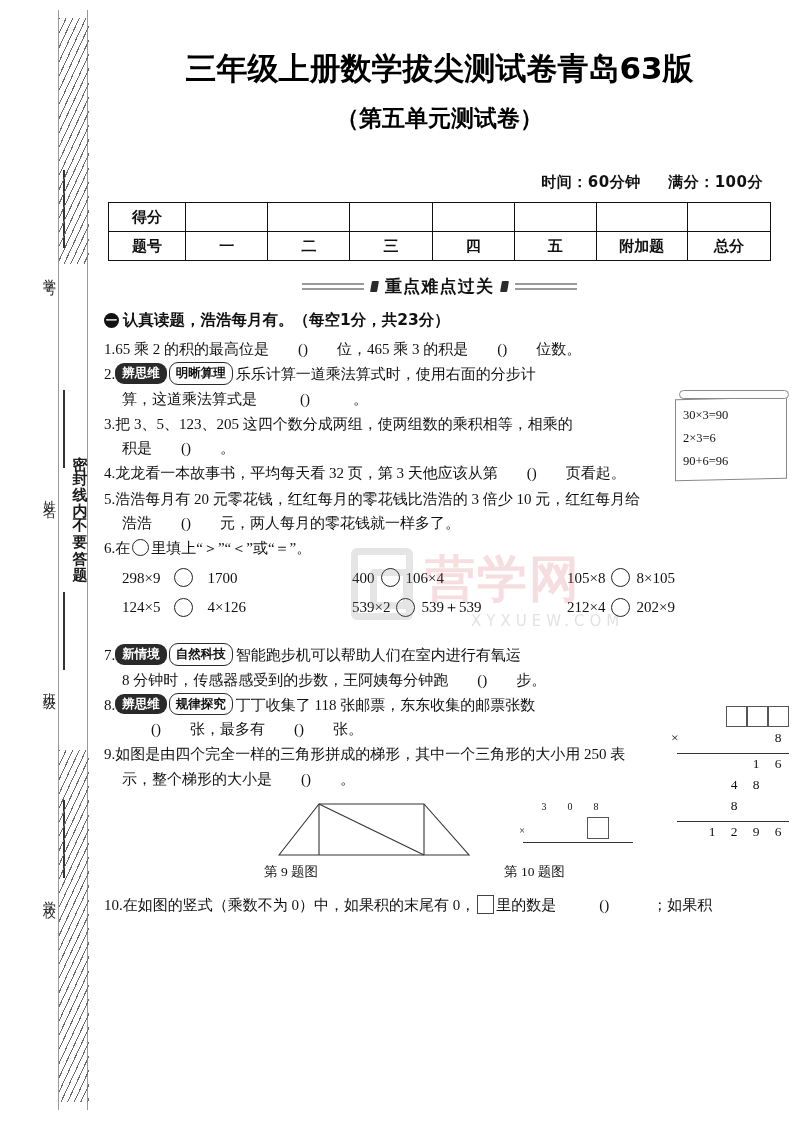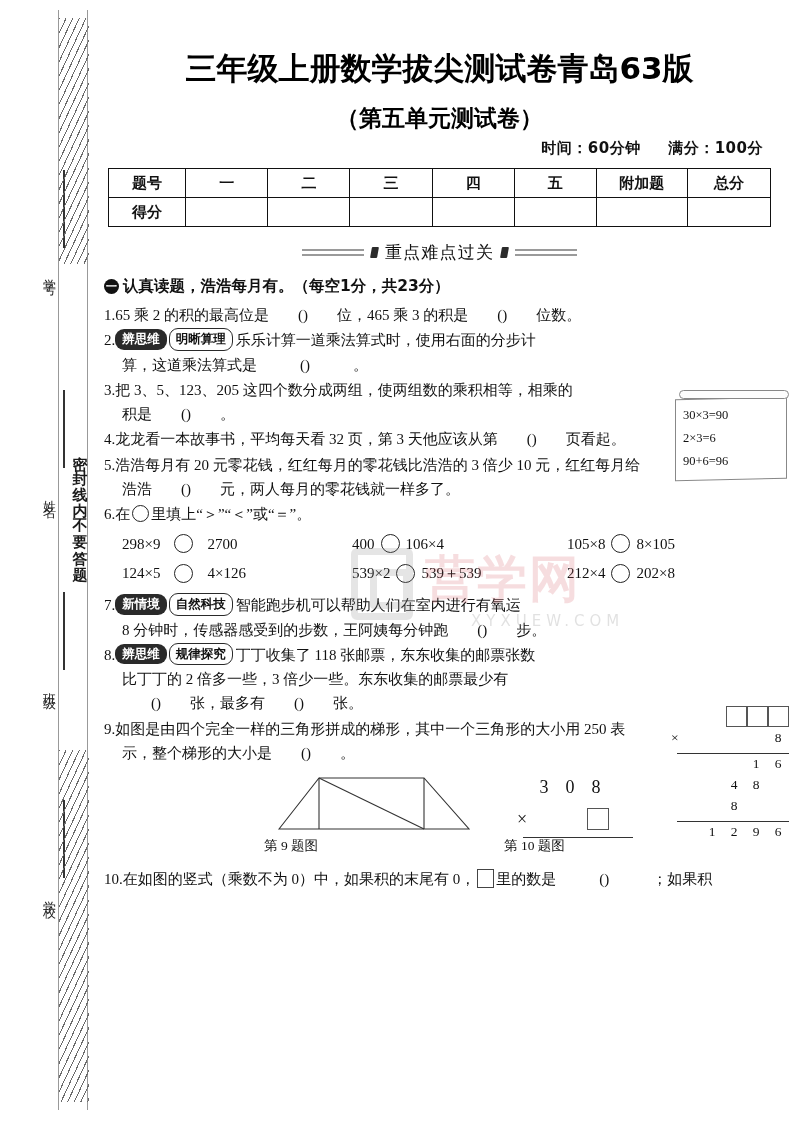--- a/index.html
+++ b/index.html
@@ -52,21 +52,21 @@
     margin-top: 48px; text-align: center;
     font-family: "DejaVu Sans","Liberation Sans",sans-serif;
     font-weight: 700; font-size: 31px; letter-spacing: 0px; color: #000;
   }
   .subtitle {
     margin-top: 13px; text-align: center;
     font-family: "DejaVu Sans","Liberation Sans",sans-serif;
     font-weight: 700; font-size: 23px; color: #000;
   }
   .timeline {
-    margin-top: 5px; text-align: right; padding-right: 12px;
+    margin-top: 39px; text-align: right; padding-right: 12px;
     font-family: "DejaVu Sans","Liberation Sans",sans-serif;
     font-size: 15px; font-weight: 600; letter-spacing: .5px;
   }
   .timeline .gap { display: inline-block; width: 16px; }
 
   table.score { margin: 10px auto 0; border-collapse: collapse; width: 663px; }
   table.score td {
     border: 1px solid #111; height: 29px; text-align: center;
     font-size: 15px; font-weight: 600;
     font-family: "Liberation Serif","DejaVu Serif",serif;
@@ -74,21 +74,21 @@
   table.score td.lab { width: 78px; }
   table.score td.num { width: 83px; }
   table.score td.add { width: 92px; }
   table.score td.tot { width: 84px; }
 
   .secthead { margin-top: 14px; display: flex; align-items: center; justify-content: center; gap: 7px; }
   .sline { width: 62px; height: 7px; border-top: 2px solid #9a9a9a; border-bottom: 2px solid #9a9a9a; }
   .sdot { width: 7px; height: 11px; background: #2b2b2b; border-radius: 1px; transform: skewX(-10deg); }
   .sect-title {
     font-family: "DejaVu Sans","Liberation Sans",sans-serif;
-    font-weight: 400; font-size: 17px; letter-spacing: 1.2px; color: #111;
+    font-weight: 700; font-size: 17px; letter-spacing: 1.2px; color: #111;
   }
 
   .bignum {
     display: inline-block; width: 15px; height: 15px; border-radius: 50%;
     background: #111; color: #fff; font-size: 11px; line-height: 15px;
     text-align: center; margin-right: 4px; vertical-align: 1px;
     font-family: "DejaVu Sans","Liberation Sans",sans-serif;
   }
   .qhead {
     margin-top: 12px; font-size: 15.5px; font-weight: 700;
@@ -165,21 +165,21 @@
 
   
   .figrow { position: relative; margin-top: 8px; height: 86px; }
   .trapz { position: absolute; left: 170px; top: 0; }
   .figcap {
     position: absolute; font-size: 13.5px; text-align: left;
     font-family: "Liberation Serif","DejaVu Serif",serif;
   }
   .cap9 { left: 160px; top: 62px; width: 170px; }
   .cap10 { left: 400px; top: 62px; width: 170px; }
-  .vcalc10 { position: absolute; left: 405px; top: 0px; width: 160px; font-size: 18px; }
+  .vcalc10 { position: absolute; left: 405px; top: 0px; width: 160px; font-size: 10px; }
   .vc10row { text-align: left; }
   .vc10 .d { display: inline-block; width: 26px; text-align: center; }
   .box-sm { display: inline-block; width: 22px; height: 22px; border: 1.2px solid #555; vertical-align: -5px; }
   .box-inline { display: inline-block; width: 17px; height: 19px; border: 1.2px solid #444; vertical-align: -4px; margin: 0 2px; }
 
   .lastq { margin-top: 8px; font-size: 15px; line-height: 1.6; }
 
   
   .wm {
     position: absolute; left: 255px; top: 540px; width: 330px; height: 115px;
@@ -234,39 +234,39 @@
 
     <div class="timeline">
       <span>时间：60分钟</span>
       <span class="gap"></span>
       <span>满分：100分</span>
     </div>
 
     <table class="score">
       <tbody>
           <tr>
+        <td class="lab">得分</td>
+        <td></td>
+        <td></td>
+        <td></td>
+        <td></td>
+        <td></td>
+        <td></td>
+        <td></td>
+      </tr>
+      <tr>
         <td class="lab">题号</td>
         <td class="num">一</td>
         <td class="num">二</td>
         <td class="num">三</td>
         <td class="num">四</td>
         <td class="num">五</td>
         <td class="add">附加题</td>
         <td class="tot">总分</td>
       </tr>
-      <tr>
-        <td class="lab">得分</td>
-        <td></td>
-        <td></td>
-        <td></td>
-        <td></td>
-        <td></td>
-        <td></td>
-        <td></td>
-      </tr>
     </tbody>
       </table>
 
     <div class="secthead">
       <div class="sline"></div>
       <div class="sdot"></div>
       <div class="sect-title">重点难点过关</div>
       <div class="sdot"></div>
       <div class="sline"></div>
     </div>
@@ -300,21 +300,21 @@
         <div class="indent"><span>浩浩</span><span class="bl-md"></span><span>元，两人每月的零花钱就一样多了。</span></div>
       </div>
 
       <div class="q">
         <span>6.</span><span>在</span><span class="ocircle-inline"></span><span>里填上“＞”“＜”或“＝”。</span>
 
         <div class="cmp-row">
           <div class="cmp-cell c1">
             <span>298×9</span>
             <span class="ocircle"></span>
-            <span>2700</span>
+            <span>1700</span>
           </div>
           <div class="cmp-cell c2">
             <span>400</span>
             <span class="ocircle"></span>
             <span>106×4</span>
           </div>
           <div class="cmp-cell c3">
             <span>105×8</span>
             <span class="ocircle"></span>
             <span>8×105</span>
@@ -328,33 +328,32 @@
             <span>4×126</span>
           </div>
           <div class="cmp-cell c2">
             <span>539×2</span>
             <span class="ocircle"></span>
             <span>539＋539</span>
           </div>
           <div class="cmp-cell c3">
             <span>212×4</span>
             <span class="ocircle"></span>
-            <span>202×8</span>
+            <span>202×9</span>
           </div>
         </div>
       </div>
 
-      <div class="q" style="margin-top:8px">
+      <div class="q" style="margin-top:24px">
         <span>7.</span><span class="badge-dark">新情境</span><span class="badge-out">自然科技</span><span>智能跑步机可以帮助人们在室内进行有氧运</span>
         <div class="indent" style="width:560px"><span>8 分钟时，传感器感受到的步数，王阿姨每分钟跑</span><span class="bl-md"></span><span>步。</span></div>
       </div>
 
       <div class="q">
         <span>8.</span><span class="badge-dark">辨思维</span><span class="badge-out">规律探究</span><span>丁丁收集了 118 张邮票，东东收集的邮票张数</span>
-        <div class="indent" style="width:555px"><span>比丁丁的 2 倍多一些，3 倍少一些。东东收集的邮票最少有</span></div>
         <div class="indent"><span class="bl-md"></span><span>张，最多有</span><span class="bl-md"></span><span>张。</span></div>
       </div>
 
       <div class="q">
         <span>9.</span><span>如图是由四个完全一样的三角形拼成的梯形，其中一个三角形的大小用 250 表</span>
         <div class="indent"><span>示，整个梯形的大小是</span><span class="bl-md"></span><span>。</span></div>
       </div>
 
       <div class="figrow">
         <svg class="trapz" width="200" height="60" viewBox="0 0 200 60">

